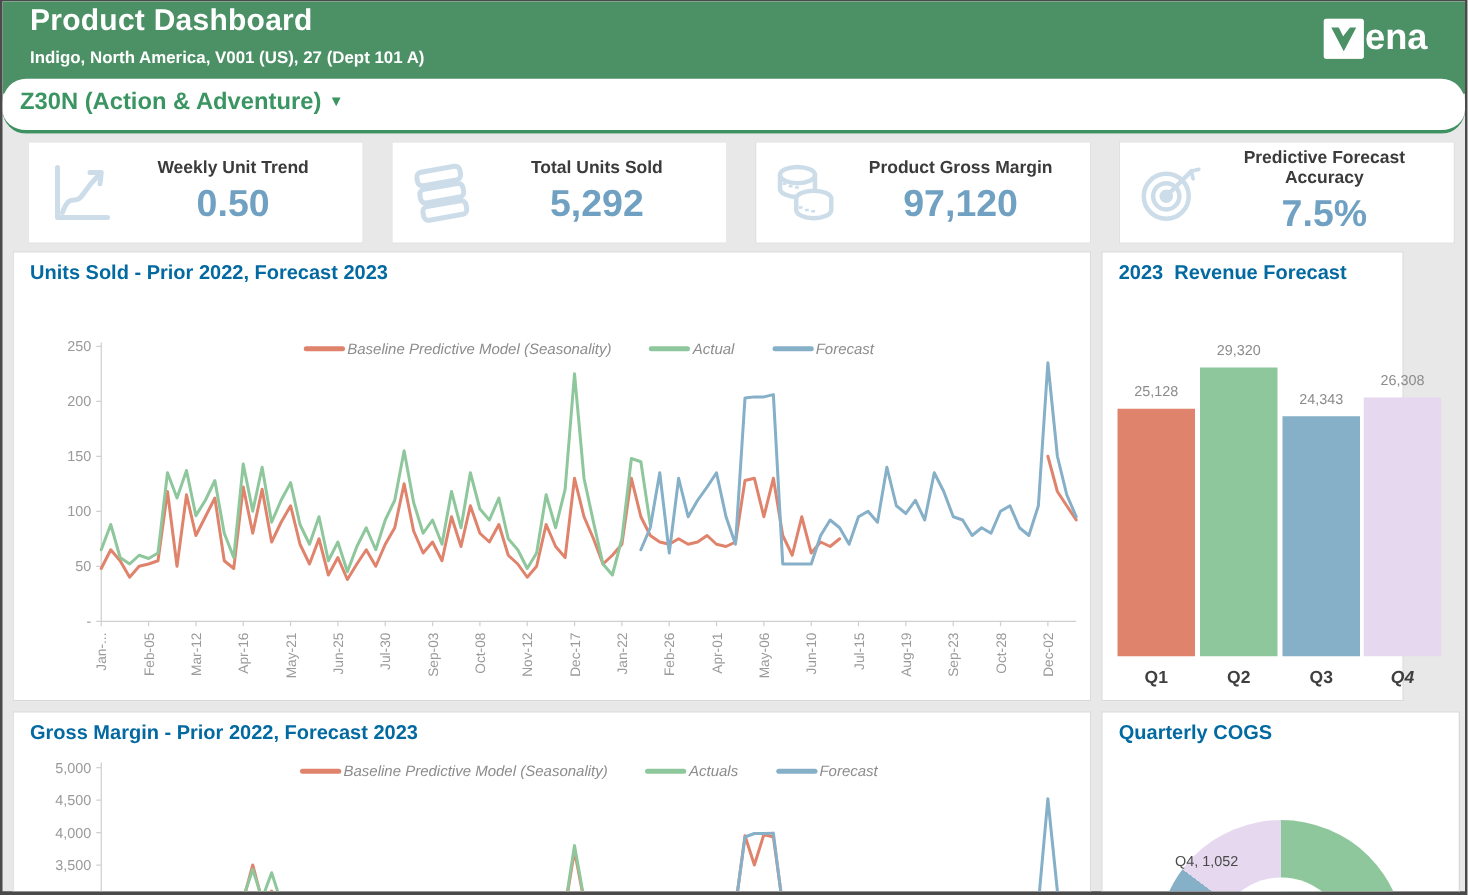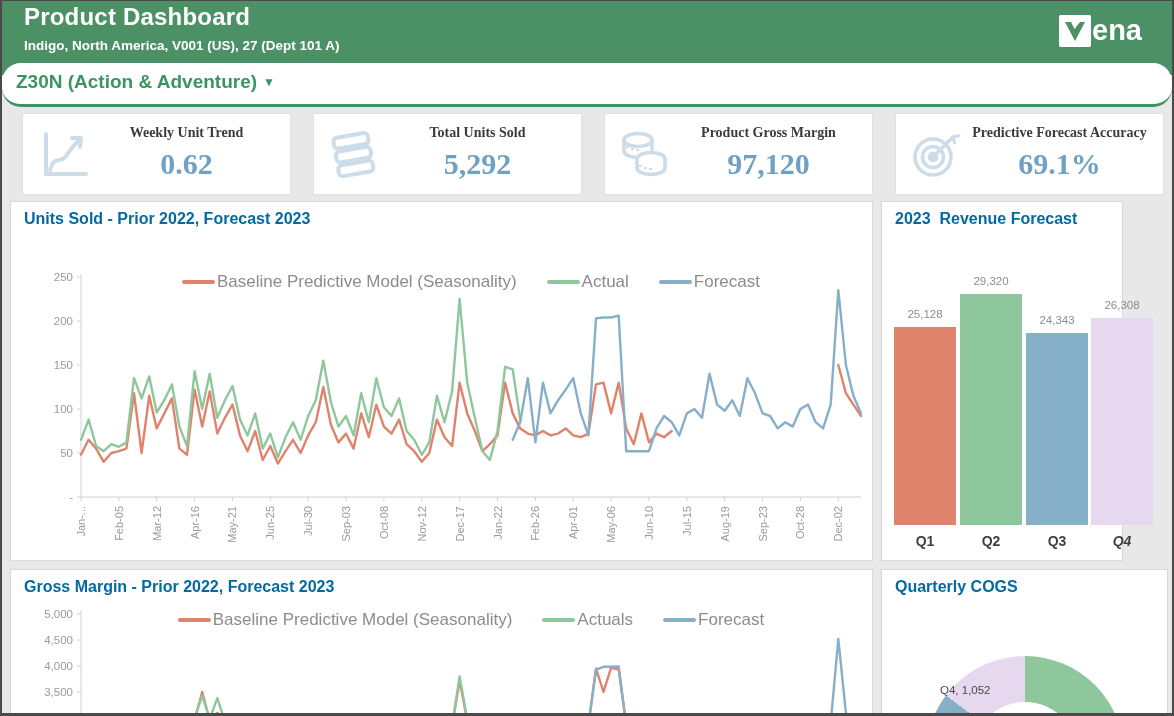--- a/index.html
+++ b/index.html
@@ -10,36 +10,36 @@
   .hdr-title{position:absolute;left:22px;top:2px;font-size:24px;font-weight:bold;letter-spacing:.2px;}
   .hdr-sub{position:absolute;left:22px;top:37px;font-size:13.5px;font-weight:bold;}
   .logo{position:absolute;right:30px;top:13px;display:flex;align-items:center;}
   .logo-mark{width:32px;height:32px;background:#fff;border-radius:2px;display:block;}
   .logo-text{color:#fff;font-size:29px;font-weight:bold;margin-left:1px;letter-spacing:0;}
   
   .filter{position:absolute;left:0;top:62px;right:0;height:41px;background:#fff;border-bottom:3px solid #3e9160;border-radius:19px;}
   .filter-inner{position:absolute;left:14px;top:8px;font-size:19px;font-weight:bold;color:#3a9563;cursor:pointer;}
   .caret{font-size:12px;vertical-align:2px;margin-left:6px;}
   
-  .kpis{position:absolute;left:12px;top:112px;right:0;height:82px;display:flex;gap:22px;padding:0 8px;box-sizing:border-box;font-family:Liberation Serif, serif;}
+  .kpis{position:absolute;left:12px;top:112px;right:0;height:82px;display:flex;gap:22px;padding:0 8px;box-sizing:border-box;}
   .kpi{flex:1;background:#fff;border:1px solid #e0e0e0;display:flex;align-items:center;padding-left:12px;box-sizing:border-box;}
   .kpi-ico{width:56px;height:58px;flex:0 0 56px;}
   .kpi-body{flex:1;text-align:center;padding-right:8px;}
   .kpi-label{font-size:14px;font-weight:bold;color:#3b3b3b;margin-top:-2px;}
   .kpi-value{font-size:30px;font-weight:bold;color:#70a1c2;margin-top:6px;}
   
   .panel{position:absolute;background:#fff;border:1px solid #d9d9d9;box-sizing:border-box;}
   .p-units{left:8px;top:200px;width:863px;height:360px;}
   .p-rev{left:879px;top:200px;width:242px;height:360px;}
   .p-gm{left:8px;top:568px;width:863px;height:260px;}
   .p-cogs{left:879px;top:568px;width:287px;height:260px;}
   .p-title{position:absolute;left:13px;top:8px;font-size:16px;font-weight:bold;color:#0369a1;white-space:pre;}
   .legend{position:absolute;display:flex;justify-content:center;align-items:center;gap:30px;left:70px;width:780px;}
   .l-units{top:70px;} .l-gm{top:40px;}
-  .leg-item{display:flex;align-items:center;font-size:17px;color:#8c8c8c;}
+  .leg-item{display:flex;align-items:center;font-size:12px;color:#8c8c8c;font-style:italic;}
   .leg-swatch{width:33px;height:3.5px;border-radius:2px;margin-right:2px;}
   svg.chart{position:absolute;left:0;top:0;}
   
   .bar{position:absolute;}
   .bar-val{position:absolute;font-size:11.5px;color:#8c8c8c;text-align:center;}
   .bar-cat{position:absolute;font-size:14px;font-weight:bold;color:#3f3f3f;text-align:center;}
   
   .donut{position:absolute;border-radius:50%;}
   .donut-hole{position:absolute;background:#fff;border-radius:50%;}
   .donut-label{position:absolute;font-size:11.5px;color:#4a4a4a;}
@@ -69,21 +69,21 @@
 
   <div class="kpis">
     <div class="kpi">
       <svg class="kpi-ico" viewBox="0 0 56 58" fill="none" stroke="#ccdde9" stroke-width="4" stroke-linecap="round" stroke-linejoin="round">
         <path d="M11 9 V49 H51"></path>
         <path d="M15 45 C 21 28, 25 40, 31 31 S 41 18, 45 14"></path>
         <path d="M37 13 L46 13 L45 22"></path>
       </svg>
       <div class="kpi-body">
         <div class="kpi-label">Weekly Unit Trend</div>
-        <div class="kpi-value">0.62</div>
+        <div class="kpi-value">0.50</div>
       </div>
     </div>
     <div class="kpi">
       <svg class="kpi-ico" viewBox="0 0 56 58" fill="none" stroke="#ccdde9" stroke-width="4" stroke-linejoin="round">
         <g transform="rotate(-10 28 30)">
           <rect x="10" y="10" width="35" height="11" rx="4"></rect>
           <rect x="10" y="24" width="35" height="11" rx="4"></rect>
           <rect x="10" y="38" width="35" height="11" rx="4"></rect>
         </g>
       </svg>
@@ -111,21 +111,21 @@
     <div class="kpi">
       <svg class="kpi-ico" viewBox="0 0 56 58" fill="none" stroke="#ccdde9" stroke-width="3.6" stroke-linecap="round">
         <circle cx="25" cy="32" r="18"></circle>
         <circle cx="25" cy="32" r="10.5"></circle>
         <circle cx="25" cy="32" r="3.6" fill="#ccdde9"></circle>
         <path d="M27 30 L45 12"></path>
         <path d="M45 12 l6 -1.5 M45 12 l1.5 6" stroke-width="3"></path>
       </svg>
       <div class="kpi-body">
         <div class="kpi-label">Predictive Forecast Accuracy</div>
-        <div class="kpi-value">69.1%</div>
+        <div class="kpi-value">7.5%</div>
       </div>
     </div>
   </div>
 
   <div class="panel p-units">
     <div class="p-title">Units Sold - Prior 2022, Forecast 2023</div>
     <div class="legend l-units">
       <span class="leg-item">
           <span class="leg-swatch" style="background:#e0836c"></span>
           <span>Baseline Predictive Model (Seasonality)</span>

